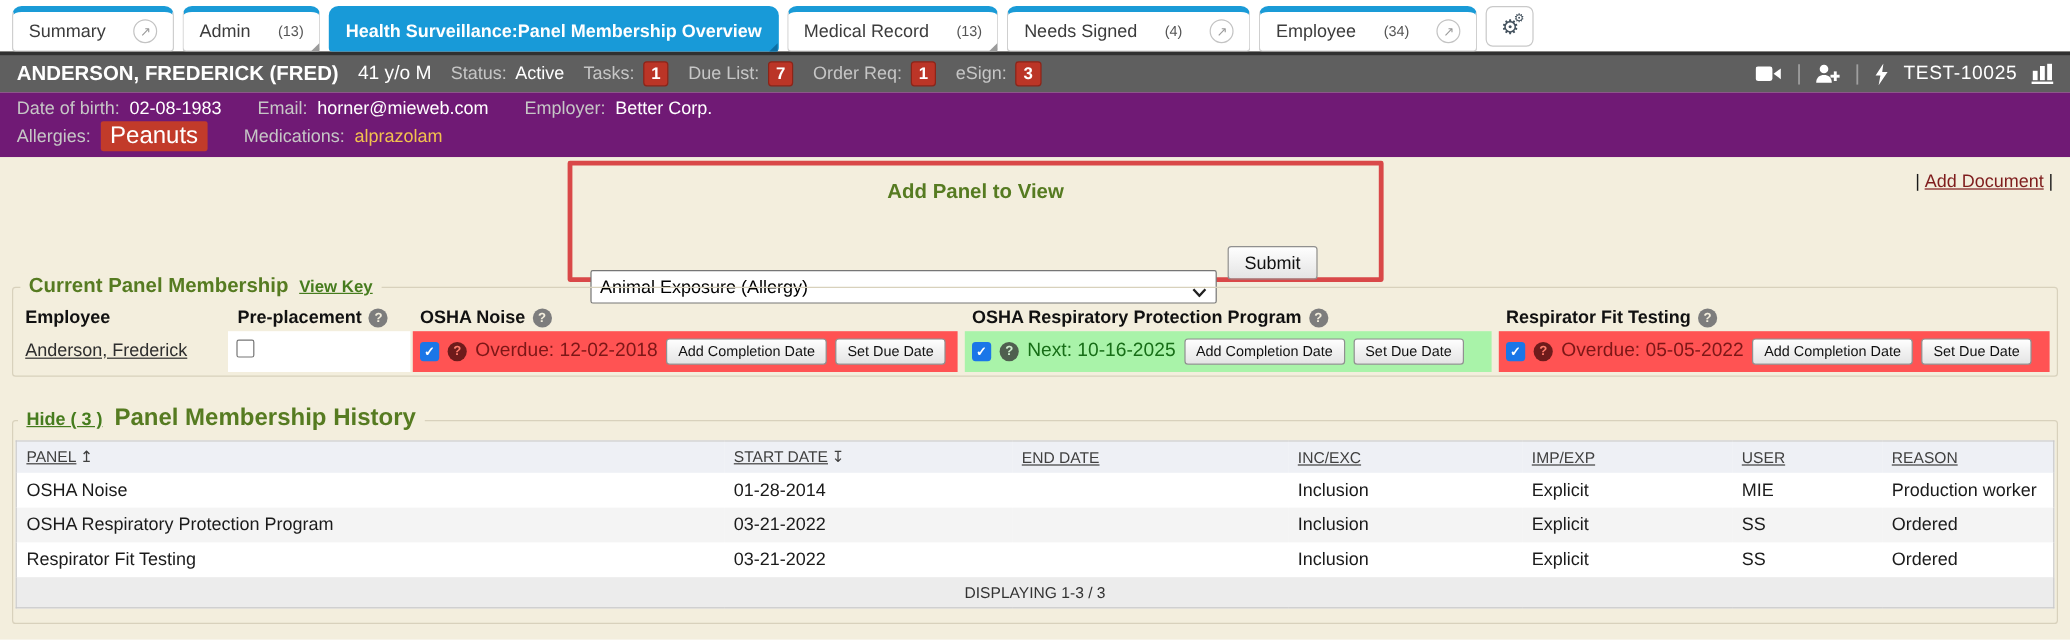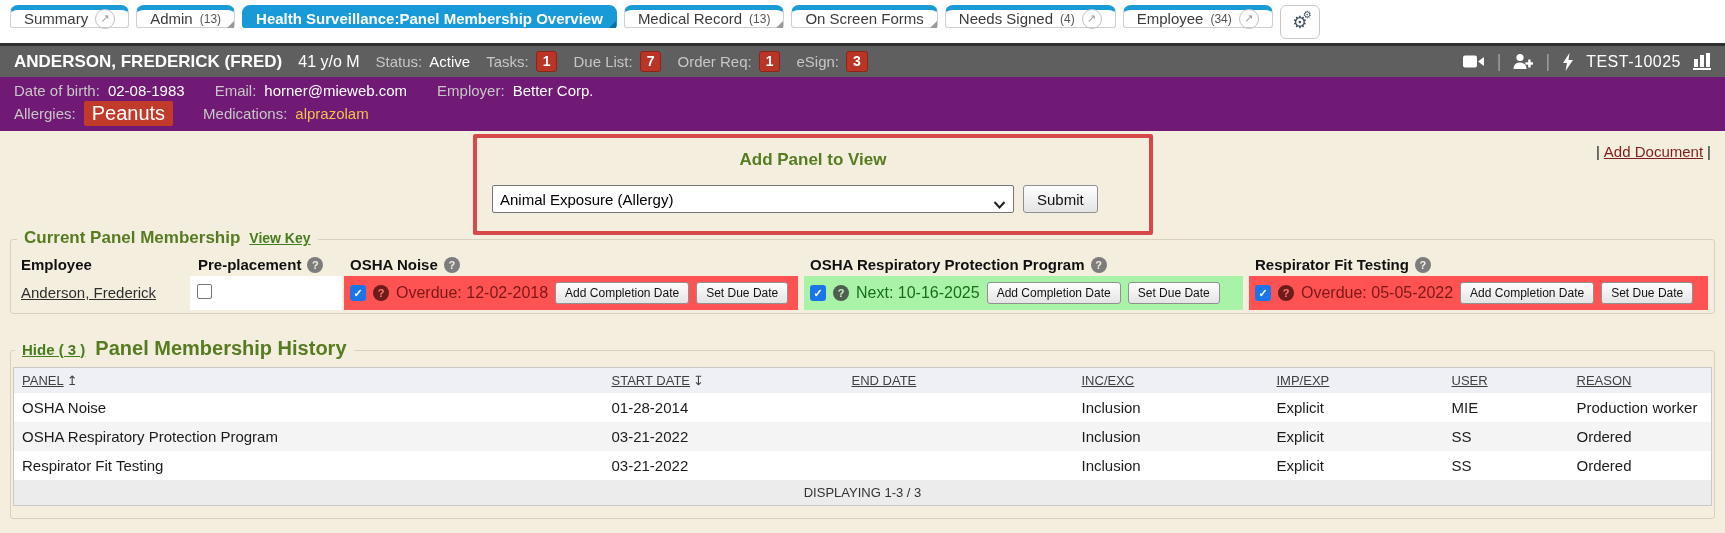--- a/index.html
+++ b/index.html
@@ -1,22 +1,22 @@
 <!DOCTYPE html>
 <html><head>
 <meta charset="utf-8">
 <style>
   * { margin:0; padding:0; box-sizing:border-box; }
   body { font-family:"Liberation Sans", sans-serif; }
   .page { width:1725px; height:533px; background:#f3eedd; overflow:hidden; position:relative; }
 
   
   .tabbar { height:43px; background:#ffffff; display:flex; align-items:flex-start; gap:7px; padding:5px 0 0 10px; }
-  .tab { position:relative; height:23px; border:1px solid #cfcfcf; border-top:5px solid #1a9bd7;
-         border-radius:8px 8px 3px 3px; background:#fff; display:flex; align-items:center; gap:7px;
+  .tab { position:relative; height:38px; border:1px solid #cfcfcf; border-top:5px solid #1a9bd7;
+         border-radius:8px 8px 3px 3px; background:#fff; display:flex; align-items:center; gap:23px;
          padding:0 13px; font-size:15px; color:#3c3c3c; cursor:pointer; white-space:nowrap; }
   .tab.active { background:#189ad8; border-color:#189ad8; color:#fff; font-weight:bold; }
   .tab-count { font-size:12px; color:#555; }
   .extlink { width:20px; height:20px; border:1px solid #c3c3c3; border-radius:50%; display:flex;
              align-items:center; justify-content:center; color:#9a9a9a; font-size:11px; }
   .fold { position:absolute; right:0; bottom:-1px; width:0; height:0;
           border-left:7px solid transparent; border-bottom:7px solid #9b9b9b; }
   .tab.active .fold { border-bottom-color:#0d6ea2; }
   .gearbtn { height:34px; width:40px; border:1px solid #c9c9c9; border-radius:6px; background:#fff;
              display:flex; align-items:center; justify-content:center; position:relative; color:#44525e; cursor:pointer; }
@@ -49,21 +49,21 @@
   .docrow { height:30px; display:flex; justify-content:flex-end; align-items:center; gap:4px;
             font-size:15px; color:#1a1a1a; padding:10px 4px 0 0; }
   .doclink { color:#7f1d1d; text-decoration:underline; cursor:pointer; }
 
   .redbox { position:absolute; left:473px; top:3px; width:680px; height:101px; border:4px solid #d94848;
             border-radius:2px; padding:12px 15px 0 15px; background:transparent; }
   .fs-legendrow { display:flex; align-items:center;flex-direction:column; }
   .fs-title { color:#567b21; font-weight:bold; font-size:17px; white-space:nowrap; }
   .fs-line { flex:1; border-top:1px solid #cfc8ad; margin-left:9px; margin-top:5px; }
   .addrow { display:flex; gap:9px; margin-top:9px; align-items:center; }
-  .selwrap { position:relative; width:522px; }
+  .selwrap { position:relative; width:522px;margin-top:40px; }
   .panel-select { width:100%; height:28px; font-size:15px; padding:0 26px 0 7px; border:1px solid #767676;
                   border-radius:2px; background:#fff; appearance:none; -webkit-appearance:none; font-family:inherit; }
   .selchev { position:absolute; right:8px; top:10px; pointer-events:none; }
   .btn { background:linear-gradient(#fefefe,#e4e4e4); border:1px solid #909090; border-radius:3px;
          color:#111; cursor:pointer; font-family:inherit; }
   .btn-submit { height:28px; font-size:15px; padding:0 13px; }
 
   
   .fieldset { border:1px solid #d8d1bc; border-radius:3px; position:relative; }
   .cp { margin-top:78px; padding:0 2px 3px 2px; }
@@ -127,24 +127,20 @@
       <span class="tab-count">(13)</span>
       <span class="fold"></span>
     </div>
     <div class="tab active">
       <span>Health Surveillance:Panel Membership Overview</span>
       <span class="fold"></span>
     </div>
     <div class="tab">
       <span>Medical Record</span>
       <span class="tab-count">(13)</span>
-      <span class="fold"></span>
-    </div>
-    <div class="tab">
-      <span>On Screen Forms</span>
       <span class="fold"></span>
     </div>
     <div class="tab">
       <span>Needs Signed</span>
       <span class="tab-count">(4)</span>
       <span class="extlink">
           <span>↗</span>
         </span>
     </div>
     <div class="tab">

